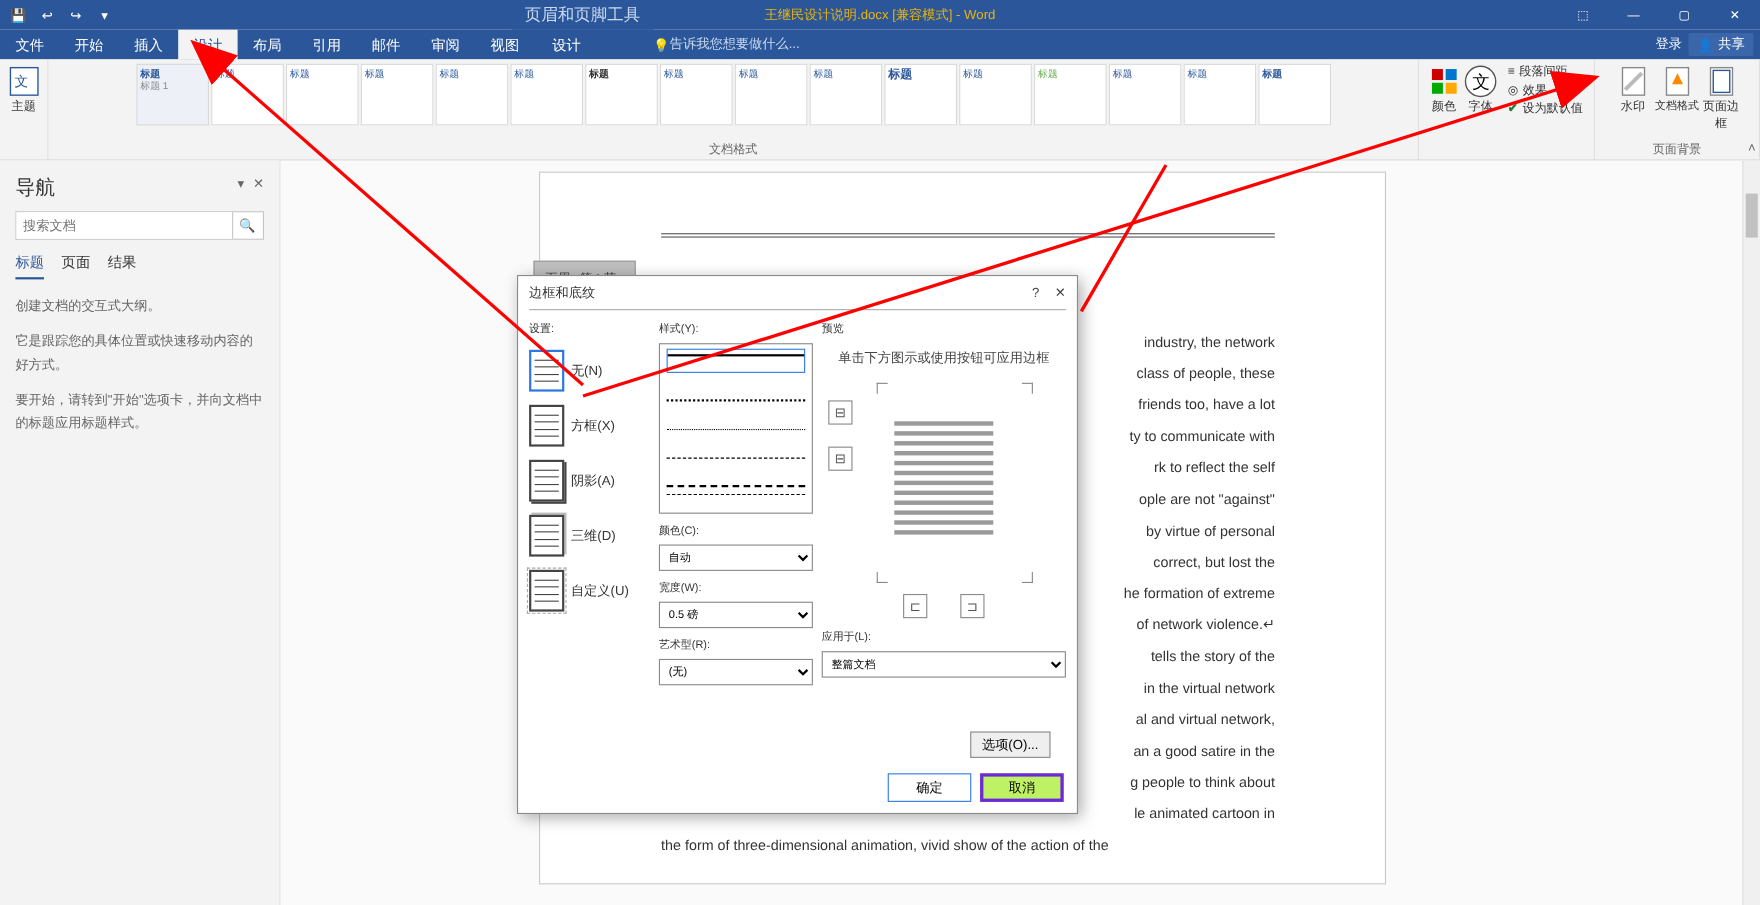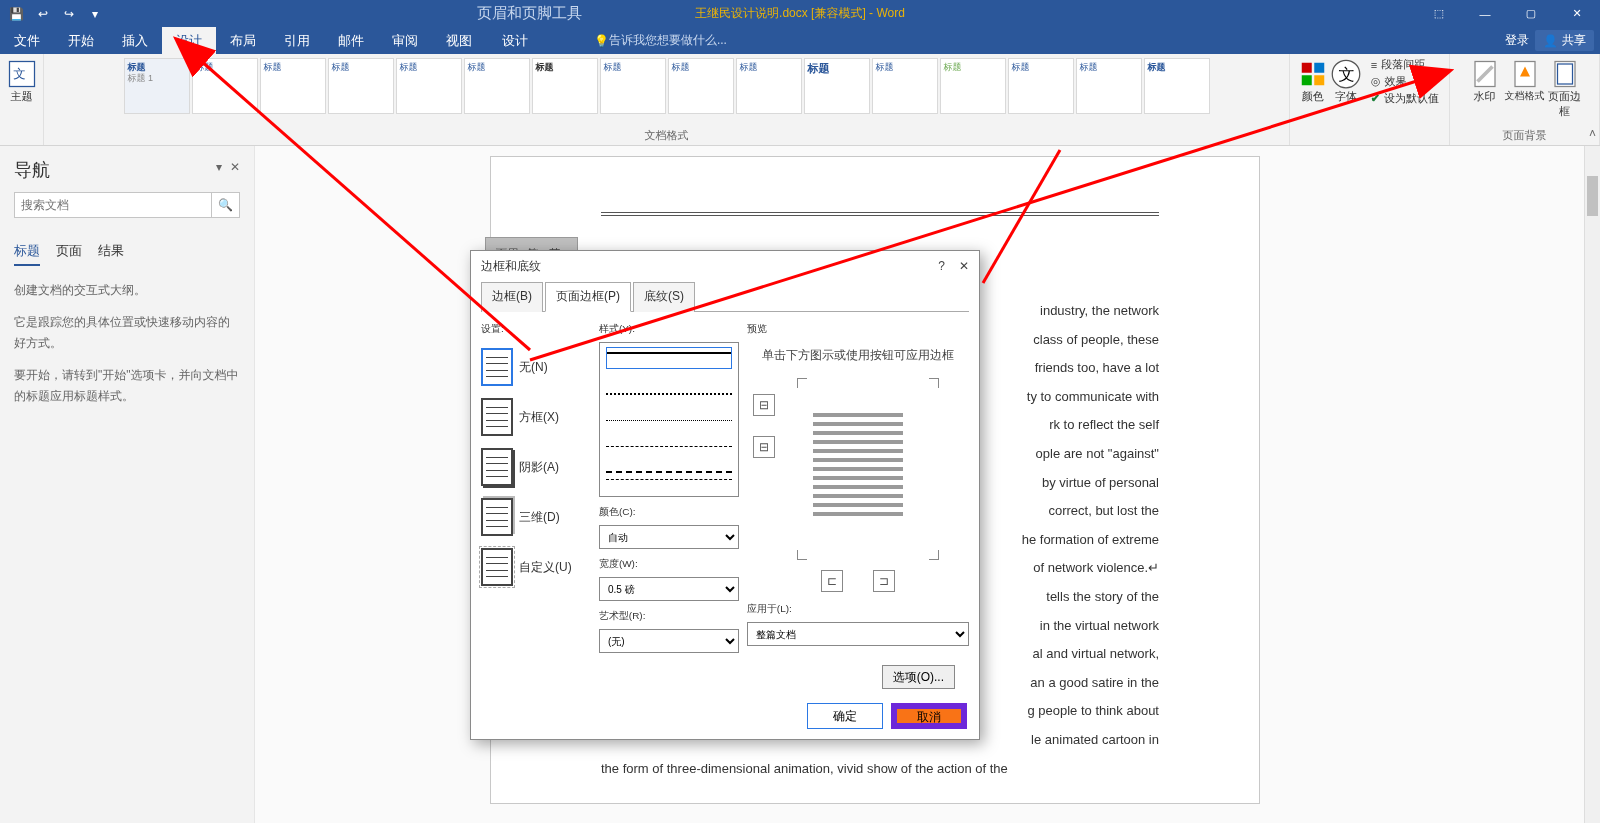--- a/index.html
+++ b/index.html
@@ -33,21 +33,21 @@
 .ribbon .bigbtn { width:40px; text-align:center; font-size:11px; color:#333;}
 .ribbon .bigbtn .ico { width:30px; height:30px; margin:3px auto 0; display:block; }
 .ribbon .small-row { font-size:11px; color:#333; padding:1px 4px; display:flex; align-items:center; gap:4px; white-space:nowrap;}
 .ribbon .check { color:#1a7f37; font-weight:bold;}
 
 
 .workspace { position:absolute; top:146px; left:0; right:0; bottom:0; background:#fafafa; display:flex;}
 .nav-pane { width:255px; background:#f3f3f3; border-right:1px solid #e5e5e5; padding:12px 14px; position:relative;}
 .nav-pane h3 { font-size:18px; font-weight:400; color:#333; margin-bottom:10px;}
 .nav-pane .close-nav { position:absolute; right:14px; top:14px; display:flex; gap:8px; color:#666;}
-.nav-pane .search { display:flex; border:1px solid #c5c5c5; background:#fff; height:26px; margin:8px 0 24px;}
+.nav-pane .search { display:flex; border:1px solid #c5c5c5; background:#fff; height:26px; margin:8px 0 12px;}
 .nav-pane .search input { flex:1; border:none; padding:0 6px; font-size:12px; outline:none;}
 .nav-pane .search .sbtn { width:28px; display:flex; align-items:center; justify-content:center; color:#2b579a; border-left:1px solid #c5c5c5;}
 .nav-pane .nav-tabs { display:flex; gap:16px; font-size:13px; margin-bottom:14px;}
 .nav-pane .nav-tabs span.active { color:#2b579a; border-bottom:2px solid #2b579a; padding-bottom:4px;}
 .nav-pane .helper { font-size:12px; color:#666; line-height:1.8; margin-bottom:10px;}
 
 .page-area { flex:1; position:relative; overflow:hidden;}
 .page { position:absolute; left:500px; top:0; width:770px; background:#fff; border:1px solid #c8c8c8; padding:50px 100px 20px 110px; font-family:Consolas,"Courier New",monospace; font-size:13px; line-height:2.2; color:#333;}
 .page .hdr-box { position:absolute; left:110px; right:100px; top:55px; height:4px; border-top:1px solid #555; border-bottom:1px solid #555;}
 .page .hdr-tag { position:absolute; left:-6px; top:80px; background:#bfbfbf; color:#444; font-size:11px; padding:3px 10px; border:1px solid #9a9a9a; font-family:"Microsoft YaHei";}
@@ -83,21 +83,21 @@
 .dialog .prevcol { flex:1;}
 .dialog .prevcol .hint { text-align:center; color:#444; margin:4px 0 10px; line-height:1.5;}
 .dialog .prevcol .preview { height:190px; display:flex; align-items:center; justify-content:center; position:relative;}
 .dialog .prevcol .preview .page-shape { width:110px; height:140px; background:#fff; display:flex; flex-direction:column; padding:14px 10px; gap:5px;}
 .dialog .prevcol .preview .page-shape i { height:4px; background:#9a9a9a; display:block;}
 .dialog .prevcol .preview .corner { position:absolute; width:10px; height:10px; border:1px solid #888; border-width:0;}
 .dialog .prevcol .edgebtn { width:22px; height:22px; border:1px solid #888; display:inline-flex; align-items:center; justify-content:center; color:#555;}
 .dialog .prevcol .edge-row { display:flex; gap:30px; justify-content:center; margin-top:6px;}
 .dialog .prevcol .edge-col { position:absolute; left:6px; top:20px; display:flex; flex-direction:column; gap:20px;}
 .dialog .dlg-foot { position:absolute; bottom:10px; right:12px; display:flex; gap:8px;}
-.dialog .dlg-foot button { min-width:76px; height:26px; border:6px solid #6d28d9; background:#f97316; font-size:12px;}
+.dialog .dlg-foot button { min-width:76px; height:26px; border:3px solid #6d28d9; background:#bef264; font-size:12px;}
 .dialog .dlg-foot button.primary { border:1px solid #2b78e4; background:#fff;}
 .dialog .opt-btn { position:absolute; bottom:50px; right:24px;}
 .dialog .opt-btn button { height:24px; padding:0 10px; border:1px solid #888; background:#efefef; font-size:12px;}
 
 
 .arrow-svg { position:absolute; left:0; top:0; pointer-events:none; z-index:100;}
 
 .scrollbar { position:absolute; right:0; top:0; bottom:0; width:16px; background:#f0f0f0; border-left:1px solid #ddd;}
 .scrollbar .thumb { position:absolute; left:2px; right:2px; top:30px; height:40px; background:#c1c1c1;}
 </style>
@@ -267,25 +267,20 @@
 </div>
 
 <div class="dialog">
   <div class="dlg-title">
     <span>边框和底纹</span>
     <div class="ctrls">
       <span>?</span>
       <span>✕</span>
     </div>
   </div>
-  <div class="dlg-tabs">
-    <span>边框(B)</span>
-    <span class="active">页面边框(P)</span>
-    <span>底纹(S)</span>
-  </div>
   <div class="dlg-body">
     <div class="col setcol">
       <h5>设置:</h5>
       <div class="opt">
           <div class="ico" style="border-color:#2b78e4">
             <i></i>
             <i></i>
             <i></i>
             <i></i>
           </div>

